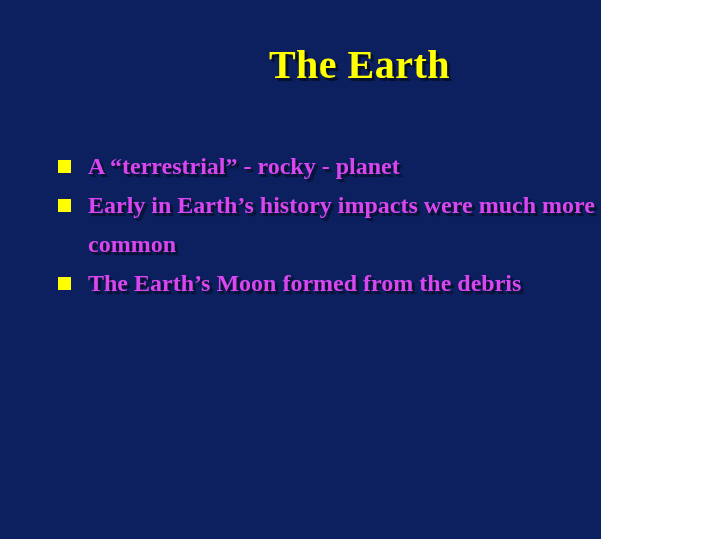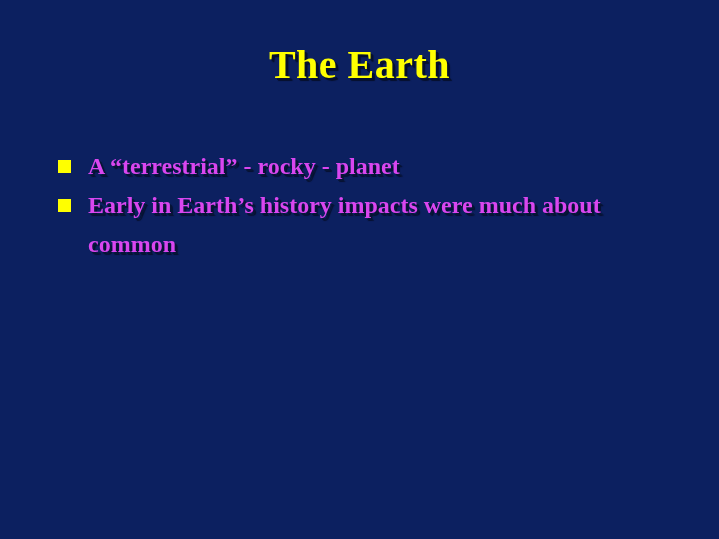--- a/index.html
+++ b/index.html
@@ -7,21 +7,21 @@
     padding: 0;
   }
   body {
     width: 719px;
     height: 539px;
     overflow: hidden;
     font-family: "Liberation Serif", "DejaVu Serif", serif;
   }
   .slide {
     position: relative;
-    width: 719px;
+    width: 601px;
     height: 539px;
     background: #0c2060;
     box-sizing: border-box;
   }
   .slide-title {
     position: absolute;
     top: 42px;
     left: 0;
     width: 719px;
     text-align: center;
@@ -75,19 +75,23 @@
 
   <ul class="body-list">
 
     <li class="bullet-item">
       <span class="bullet-marker"></span>
       <span class="bullet-text">A “terrestrial” - rocky - planet</span>
     </li>
 
     <li class="bullet-item">
       <span class="bullet-marker"></span>
-      <span class="bullet-text">Early in Earth’s history impacts were much about common</span>
+      <span class="bullet-text">Early in Earth’s history impacts were much more common</span>
     </li>
 
 
+    <li class="bullet-item">
+      <span class="bullet-marker"></span>
+      <span class="bullet-text">The Earth’s Moon formed from the debris</span>
+    </li>
 
   </ul>
 </div>
 
 </body></html>

